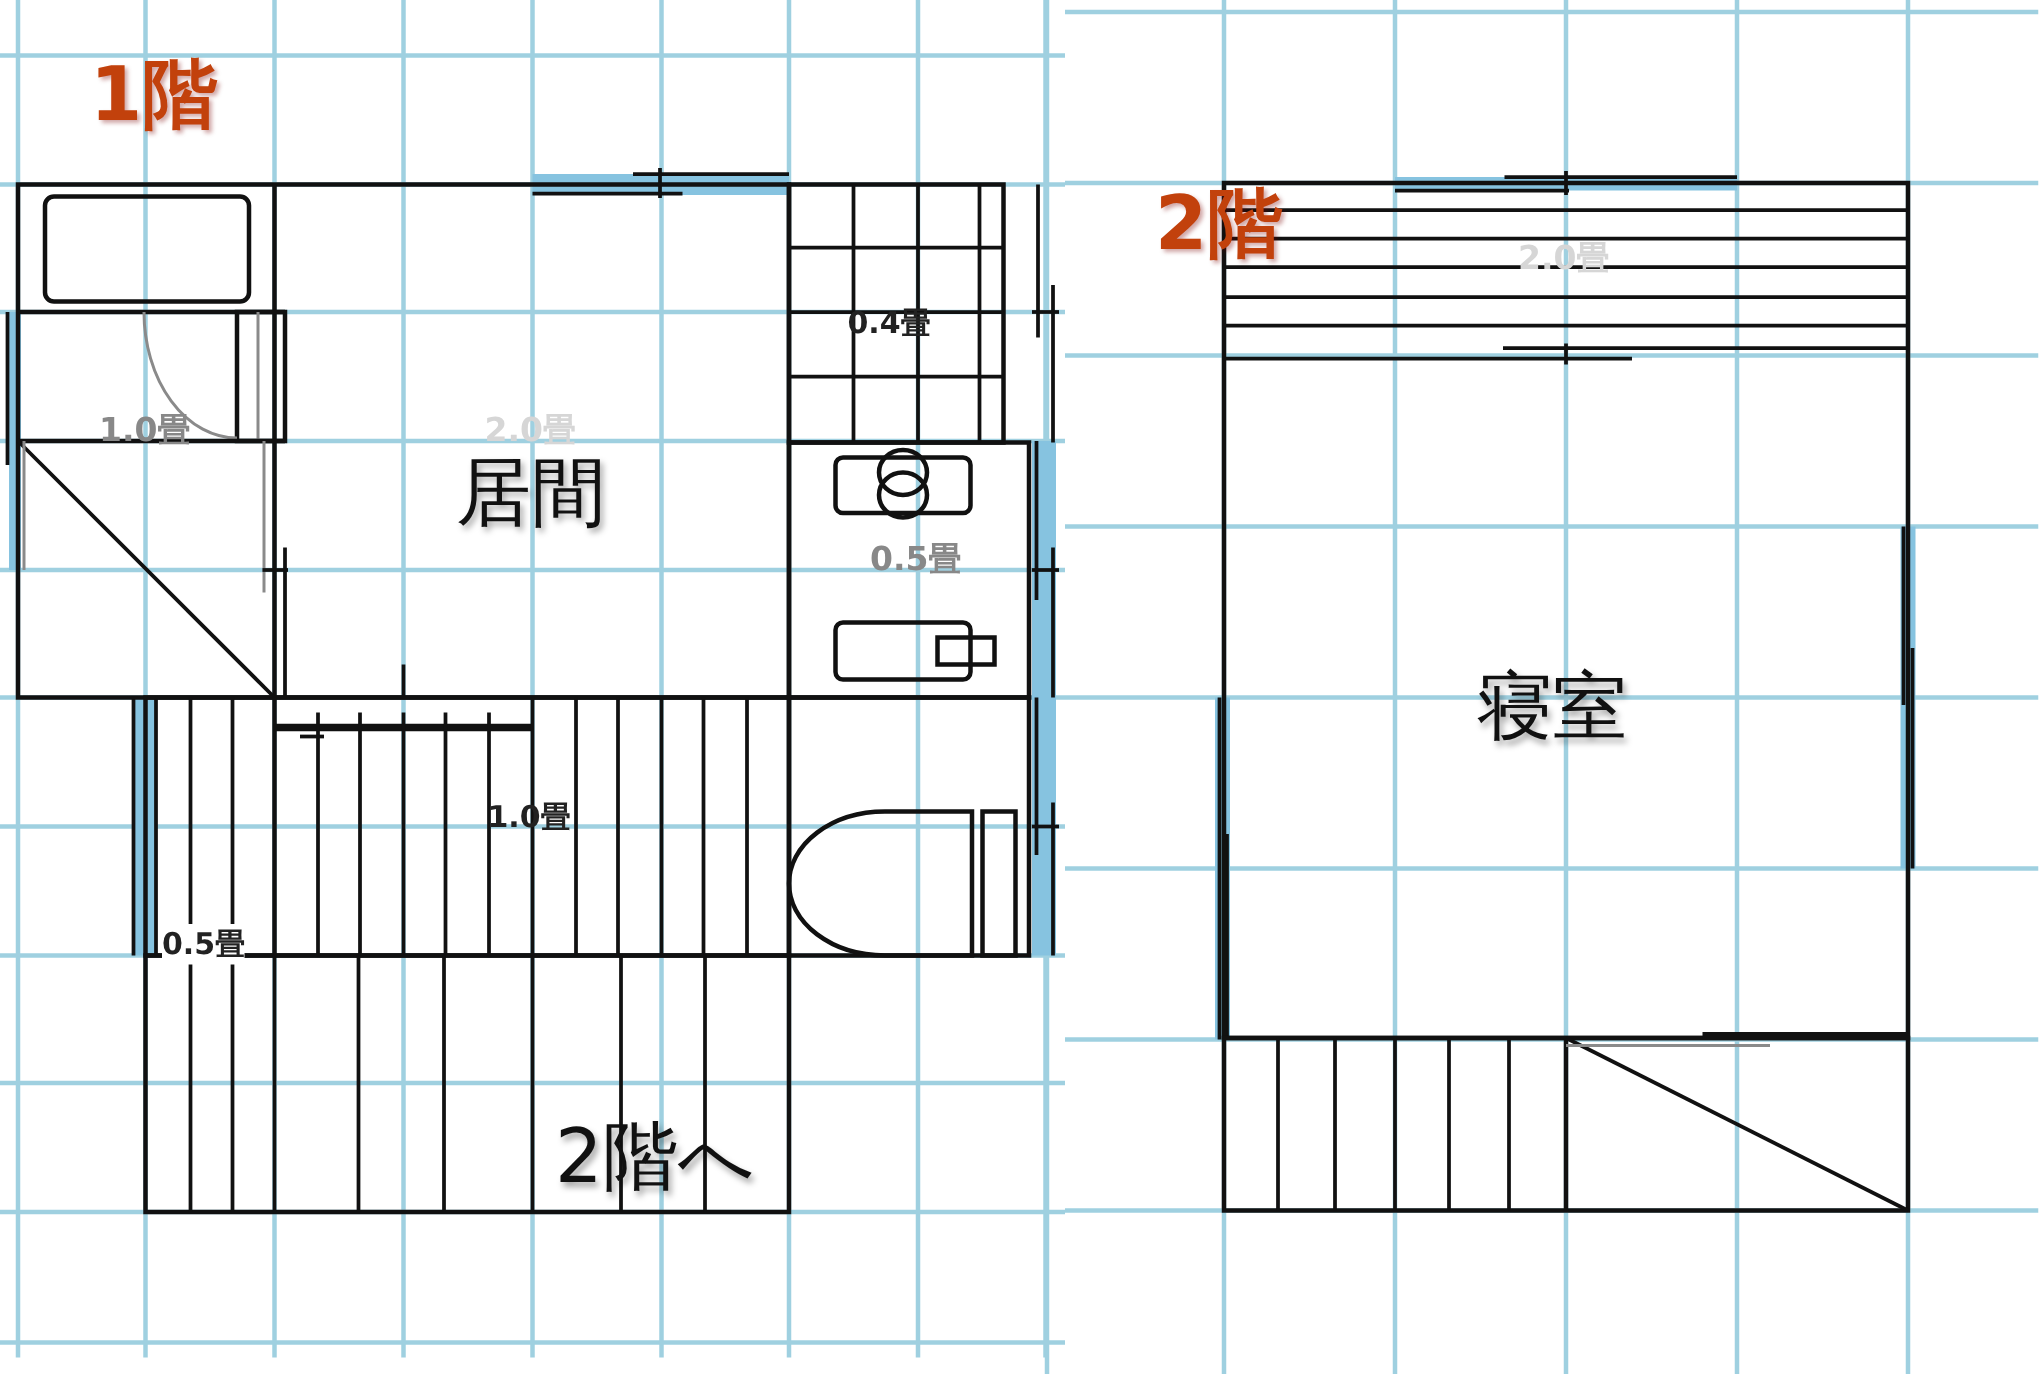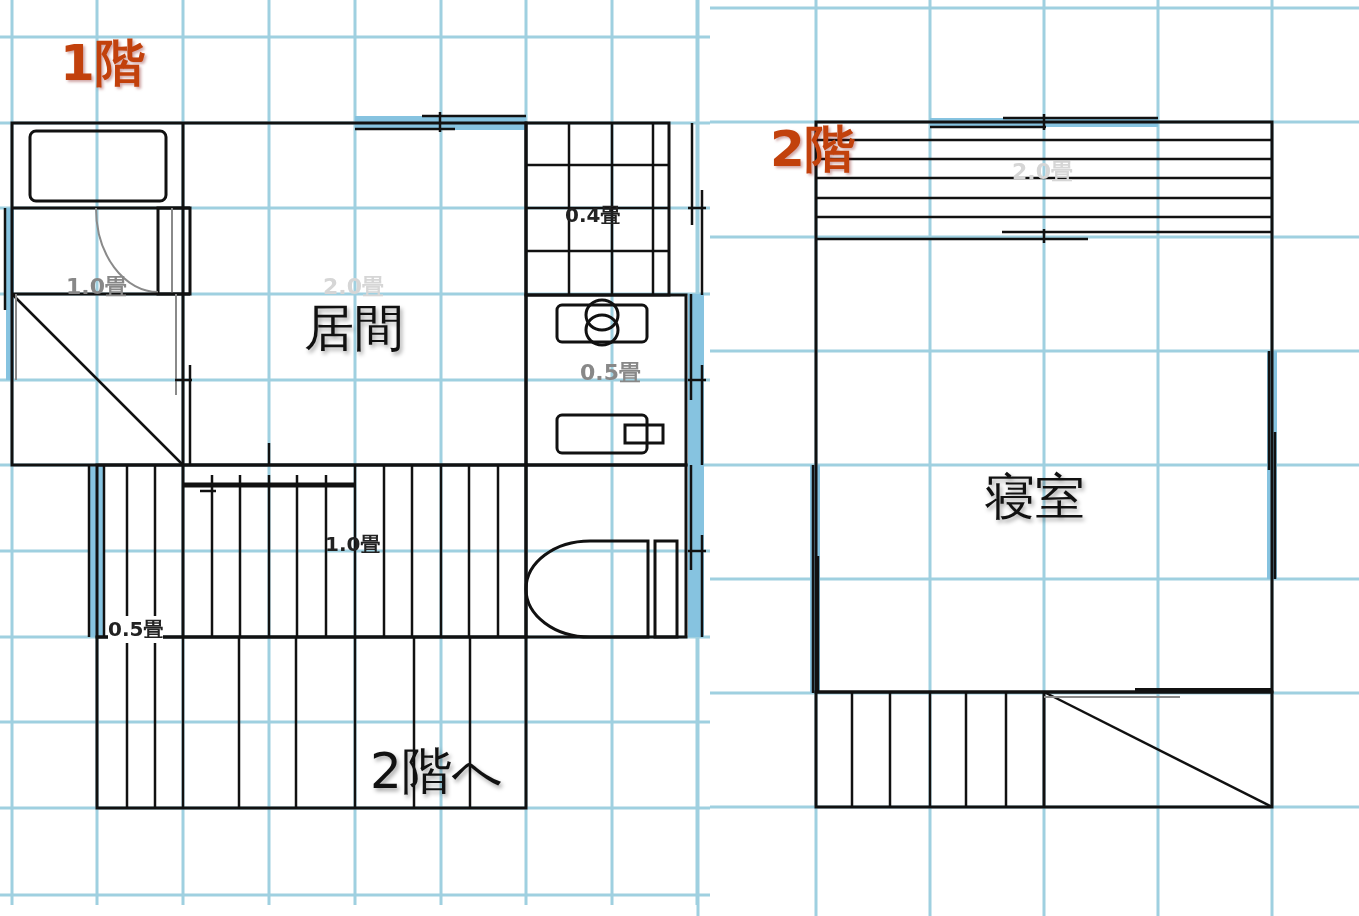--- a/index.html
+++ b/index.html
@@ -189,13 +189,13 @@
 <div class="lbl room-name" style="left:283px;top:295px;margin-left:21px;">居間</div>
 <div class="lbl area-faint" style="left:323px;top:272px;">2.0畳</div>
 <div class="lbl area-gray" style="left:66px;top:272px;">1.0畳</div>
 <div class="lbl area-dark" style="left:565px;top:202px;background:transparent;">0.4畳</div>
 <div class="lbl area-gray" style="left:580px;top:358px;">0.5畳</div>
 <div class="lbl area-dark" style="left:325px;top:531px;background:transparent;">1.0畳</div>
 <div class="lbl area-dark" style="left:108px;top:616px;">0.5畳</div>
 <div class="lbl room-name" style="left:370px;top:702px;margin-top:36px;">2階へ</div>
 
 <div class="lbl area-faint" style="left:1012px;top:157px;">2.0畳</div>
-<div class="lbl room-name" style="left:985px;top:464px;">寝室</div>
+<div class="lbl room-name" style="left:985px;top:438px;">寝室</div>
 
 </body></html>

